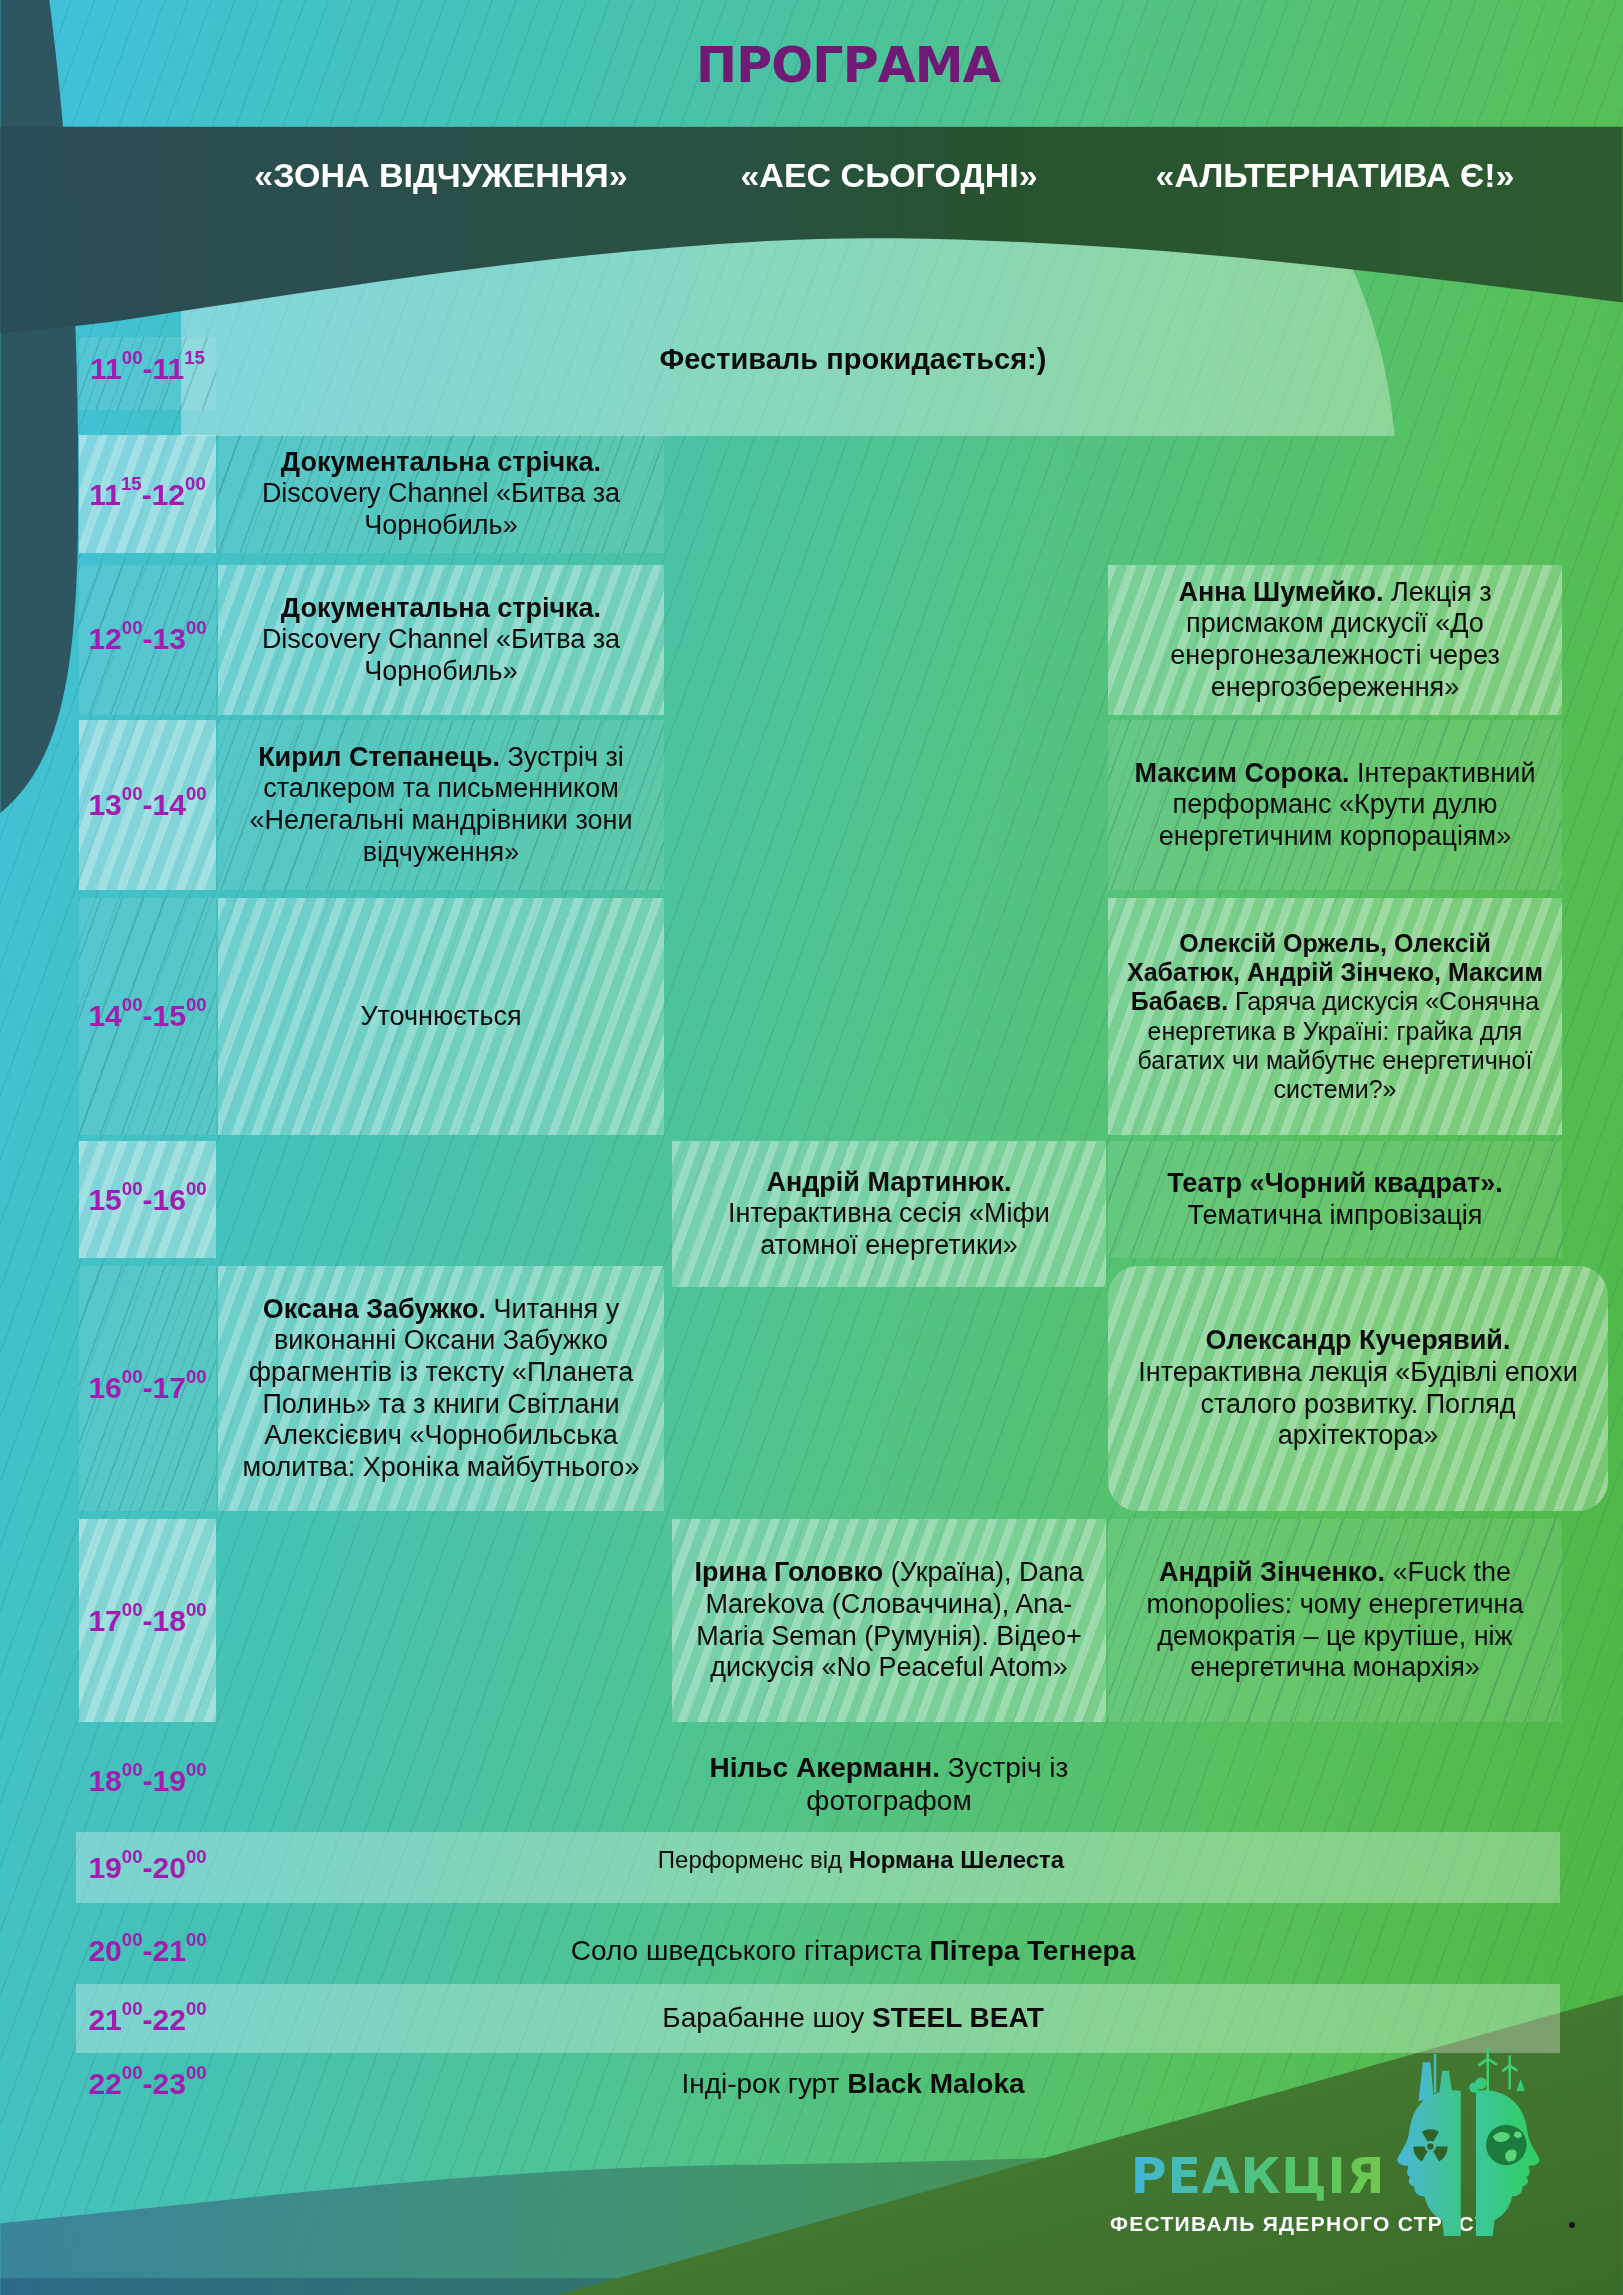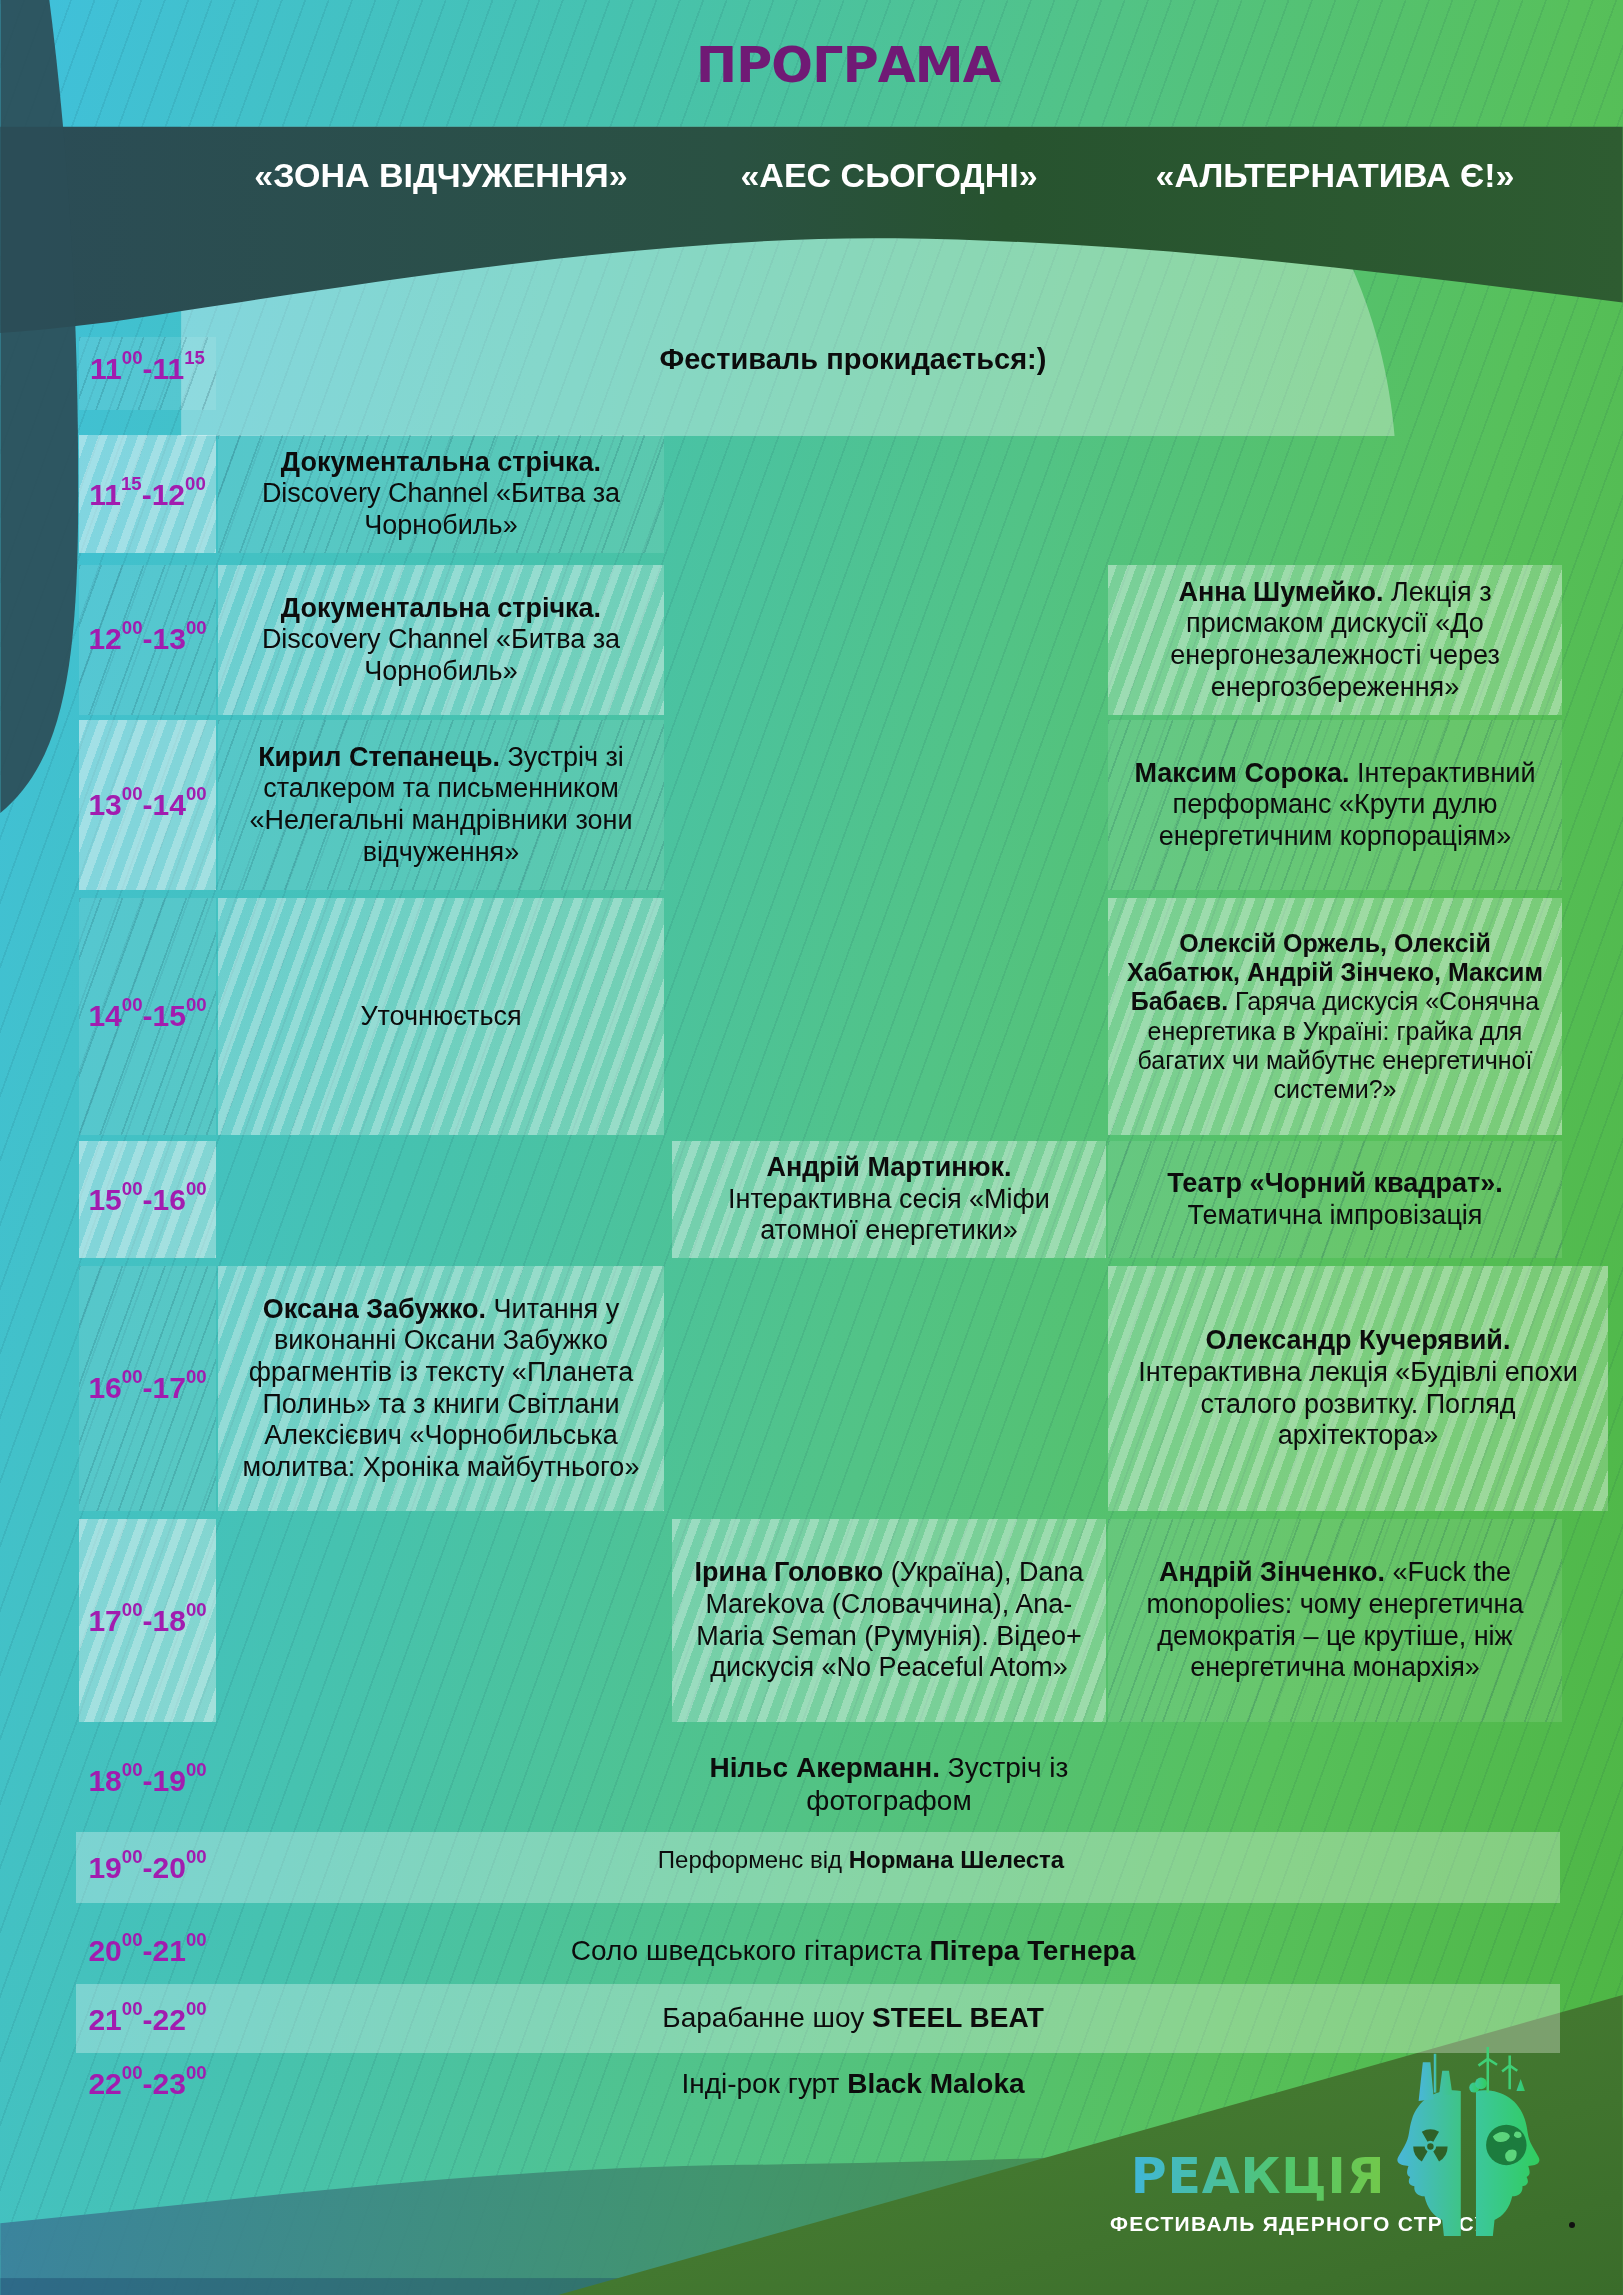--- a/index.html
+++ b/index.html
@@ -132,32 +132,32 @@
     <div class="time-cell shade-dark" style="left: 79px; top: 898px; width: 137px; height: 237px;"></div>
     <div class="time" style="left: 79px; top: 994px; width: 137px; height: 44px;"><span>14</span><sup>00</sup>-<span>15</span><sup>00</sup></div>
     <div class="cell shade-light" style="left: 218px; top: 898px; width: 446px; height: 237px;">
       <div><span>Уточнюється</span></div>
     </div>
     <div class="cell shade-light" style="left: 1108px; top: 898px; width: 454px; height: 237px; font-size: 25px;">
       <div><span class="b">Олексій Оржель, Олексій Хабатюк, Андрій Зінчеко, Максим Бабаєв.</span><span> Гаряча дискусія «Сонячна енергетика в Україні: грайка для багатих чи майбутнє енергетичної системи?»</span></div>
     </div>
     <div class="time-cell shade-light" style="left: 79px; top: 1141px; width: 137px; height: 117px;"></div>
     <div class="time" style="left: 79px; top: 1178px; width: 137px; height: 44px;"><span>15</span><sup>00</sup>-<span>16</span><sup>00</sup></div>
-    <div class="cell shade-light" style="left: 672px; top: 1141px; width: 434px; height: 117px;">
+    <div class="cell shade-light" style="left: 672px; top: 1141px; width: 434px; height: 146px;">
       <div><span class="b">Андрій Мартинюк.</span><span> Інтерактивна сесія «Міфи атомної енергетики»</span></div>
     </div>
     <div class="cell shade-dark" style="left: 1108px; top: 1141px; width: 454px; height: 117px;">
       <div><span class="b">Театр «Чорний квадрат».</span><span> Тематична імпровізація</span></div>
     </div>
     <div class="time-cell shade-dark" style="left: 79px; top: 1266px; width: 137px; height: 245px;"></div>
     <div class="time" style="left: 79px; top: 1366px; width: 137px; height: 44px;"><span>16</span><sup>00</sup>-<span>17</span><sup>00</sup></div>
     <div class="cell shade-light" style="left: 218px; top: 1266px; width: 446px; height: 245px;">
       <div><span class="b">Оксана Забужко.</span><span> Читання у виконанні Оксани Забужко фрагментів із тексту «Планета Полинь» та з книги Світлани Алексієвич «Чорнобильська молитва: Хроніка майбутнього»</span></div>
     </div>
-    <div class="cell shade-light" style="left: 1108px; top: 1266px; width: 500px; height: 245px;">
+    <div class="cell shade-light" style="left: 1108px; top: 1266px; width: 500px; height: 245px; border-radius: 30px;">
       <div><span class="b">Олександр Кучерявий.</span><span> Інтерактивна лекція «Будівлі епохи сталого розвитку. Погляд архітектора»</span></div>
     </div>
     <div class="time-cell shade-light" style="left: 79px; top: 1519px; width: 137px; height: 203px;"></div>
     <div class="time" style="left: 79px; top: 1599px; width: 137px; height: 44px;"><span>17</span><sup>00</sup>-<span>18</span><sup>00</sup></div>
     <div class="cell shade-light" style="left: 672px; top: 1519px; width: 434px; height: 203px;">
       <div><span class="b">Ірина Головко</span><span> (Україна), Dana Marekova (Словаччина), Ana-Maria Seman (Румунія). Відео+ дискусія «No Peaceful Atom»</span></div>
     </div>
     <div class="cell shade-dark" style="left: 1108px; top: 1519px; width: 454px; height: 203px;">
       <div><span class="b">Андрій Зінченко.</span><span> «Fuck the monopolies: чому енергетична демократія – це крутіше, ніж енергетична монархія»</span></div>
     </div>

